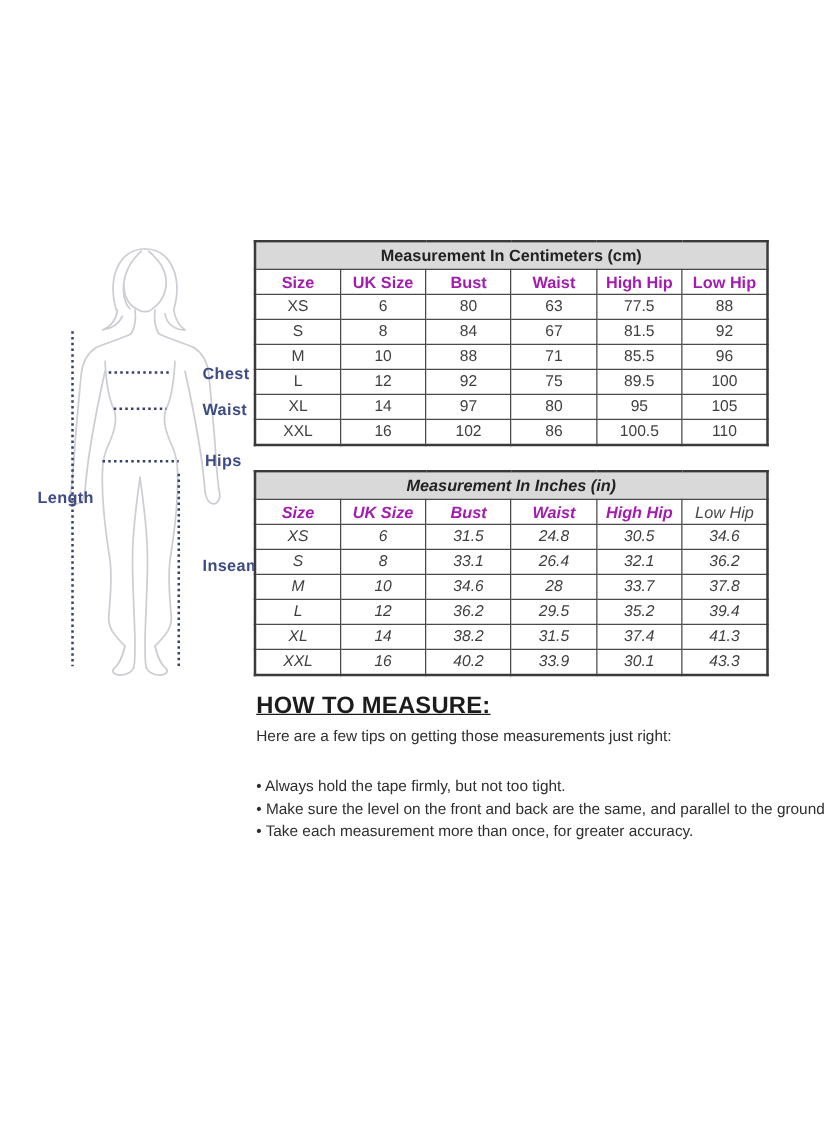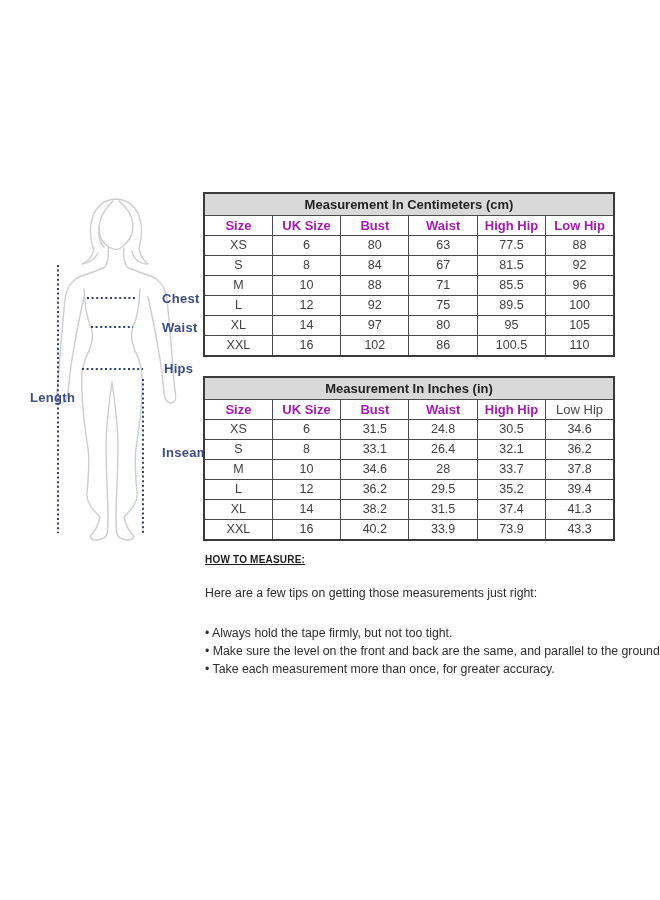--- a/index.html
+++ b/index.html
@@ -29,27 +29,27 @@
     overflow:hidden;white-space:nowrap;
   }
   table.size-table th.tbl-title{
     background:#d9d9d9;font-weight:bold;font-size:13px;height:21px;
     line-height:21px;color:#222;
   }
   table.size-table tr.col-row th{
     font-weight:bold;font-size:13px;color:#a21caf;background:#fff;
   }
   table.table-cm{top:192px;}
-  table.table-inches{top:376px;}
+  table.table-inches{top:376px;font-style:italic;}
   
   table.table-inches tr.col-row th:last-child{font-weight:400;color:#4a4a4a;}
   
   .howto{position:absolute;left:205px;top:554px;width:445px;color:#2e2e2e;}
   .howto-title{
-    margin:0 0 20px 0;font-size:10px;font-weight:bold;color:#1c1c1c;
+    margin:0 0 5px 0;font-size:19px;font-weight:bold;color:#1c1c1c;
     text-decoration:underline;letter-spacing:.2px;
   }
   .howto-intro{margin:0;font-size:12.3px;line-height:16px;}
   .howto-tips{margin:24px 0 0 0;padding:0;list-style:none;}
   .howto-tips li{
     font-size:12.3px;line-height:17px;margin:0 0 1px 0;white-space:nowrap;
   }
   .howto-tips li::before{content:"• ";}
 </style>
 </head>
@@ -224,21 +224,21 @@
           <td>38.2</td>
           <td>31.5</td>
           <td>37.4</td>
           <td>41.3</td>
         </tr>
         <tr>
           <td>XXL</td>
           <td>16</td>
           <td>40.2</td>
           <td>33.9</td>
-          <td>73.9</td>
+          <td>30.1</td>
           <td>43.3</td>
         </tr>
       </tbody>
   </table>
 
   <div class="howto">
     <h2 class="howto-title">HOW TO MEASURE:</h2>
     <p class="howto-intro">Here are a few tips on getting those measurements just right:</p>
     <ul class="howto-tips">
         <li>Always hold the tape firmly, but not too tight.</li>

